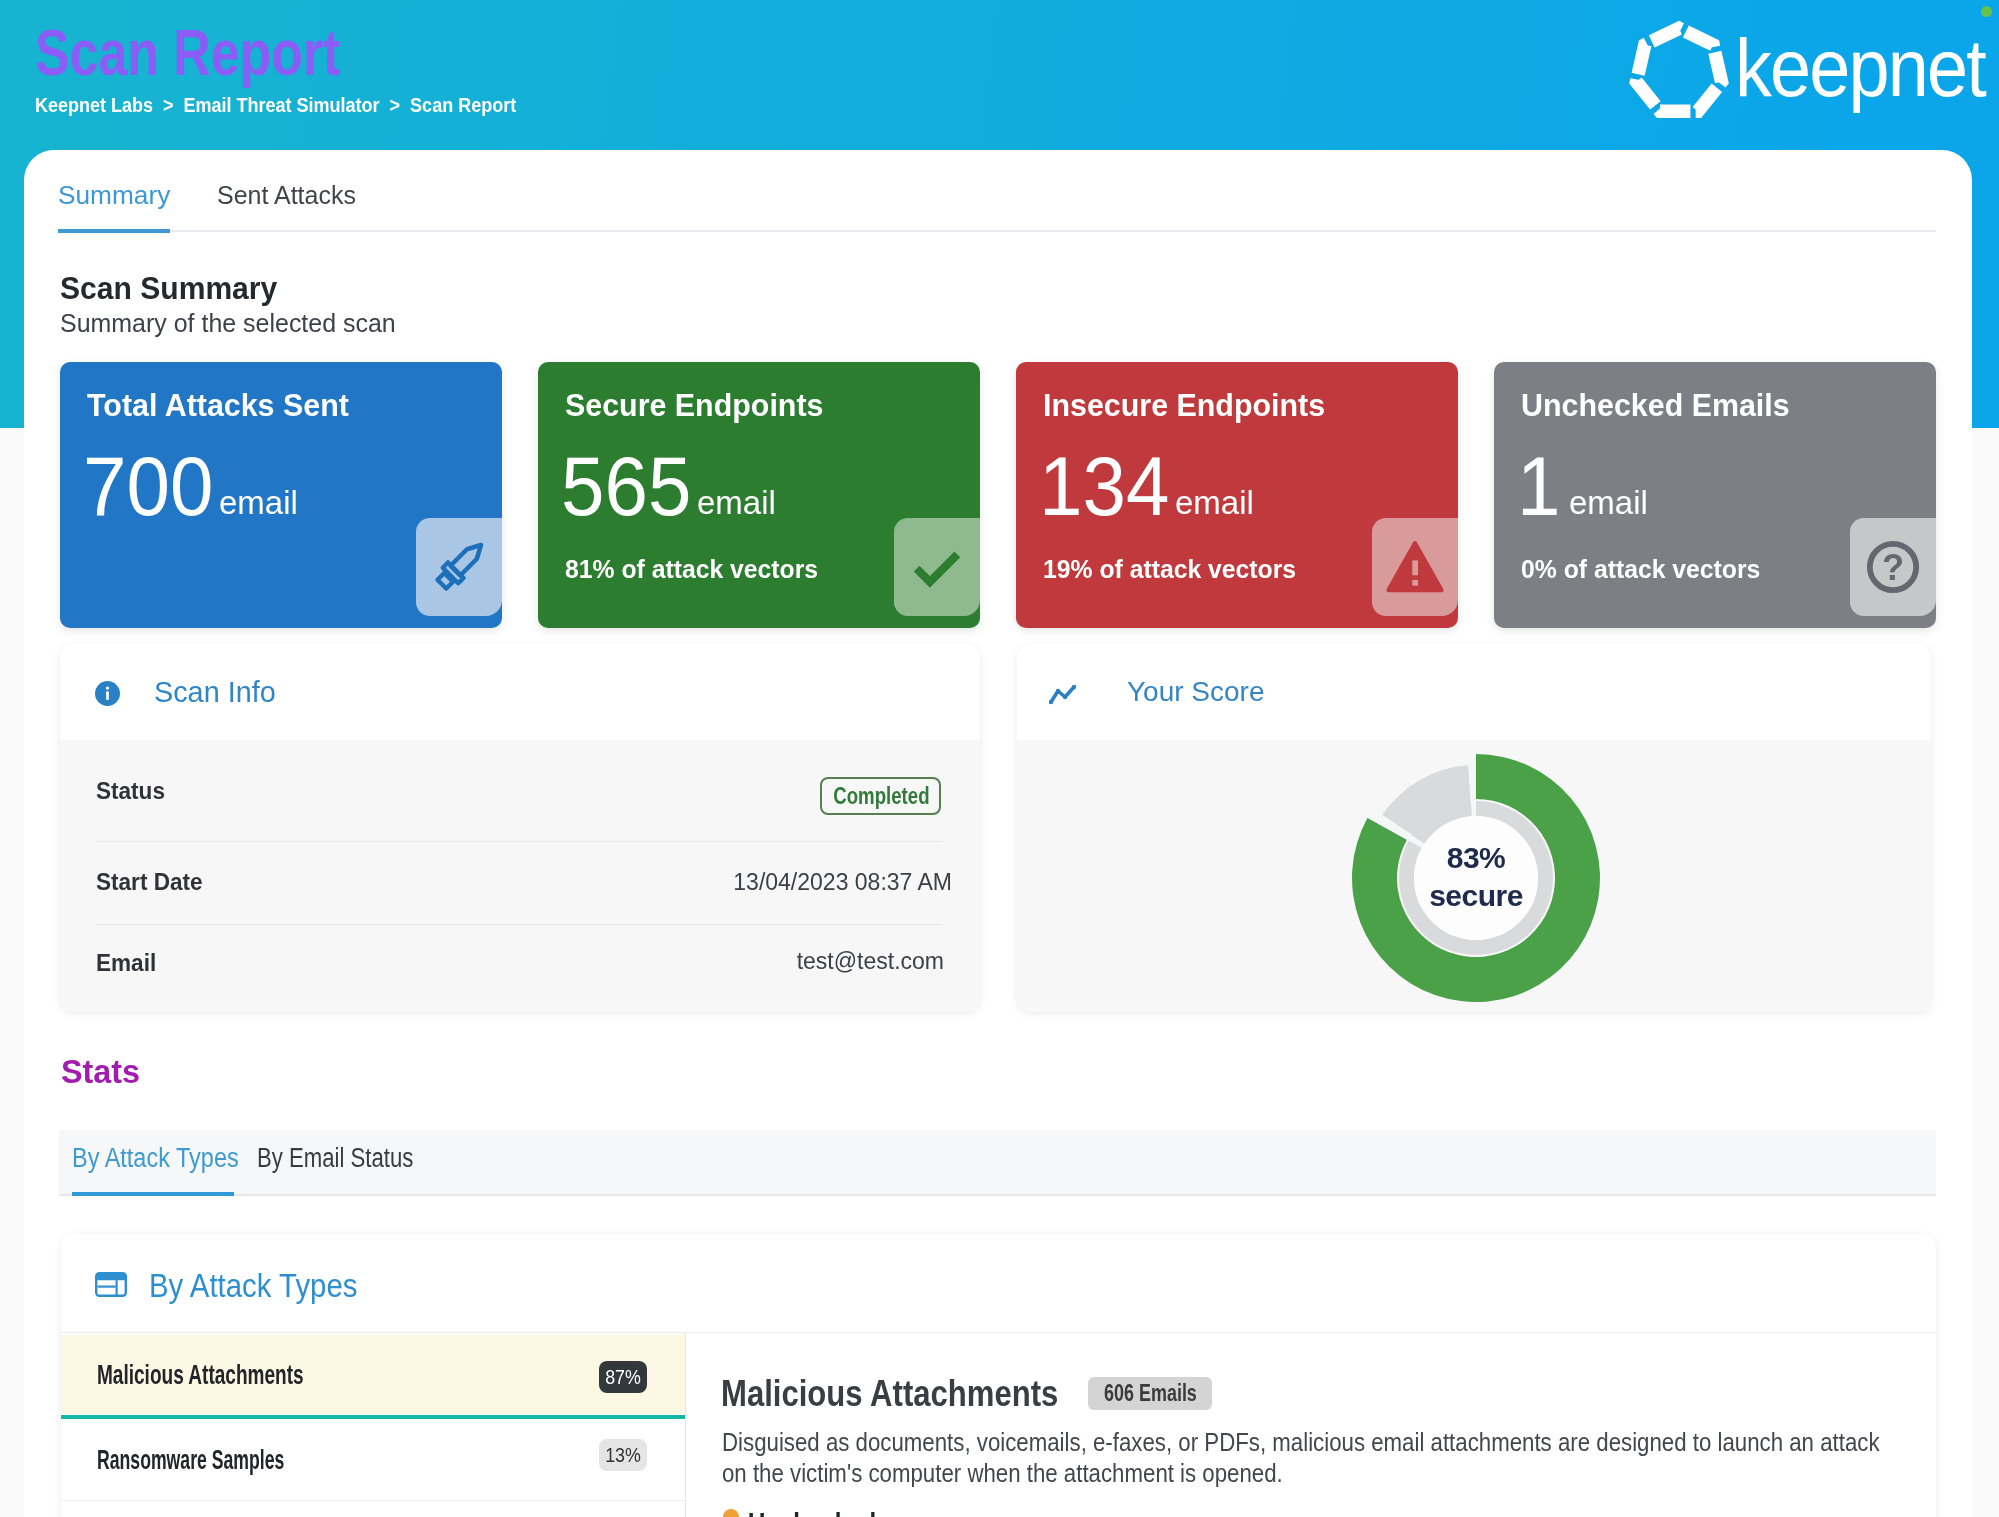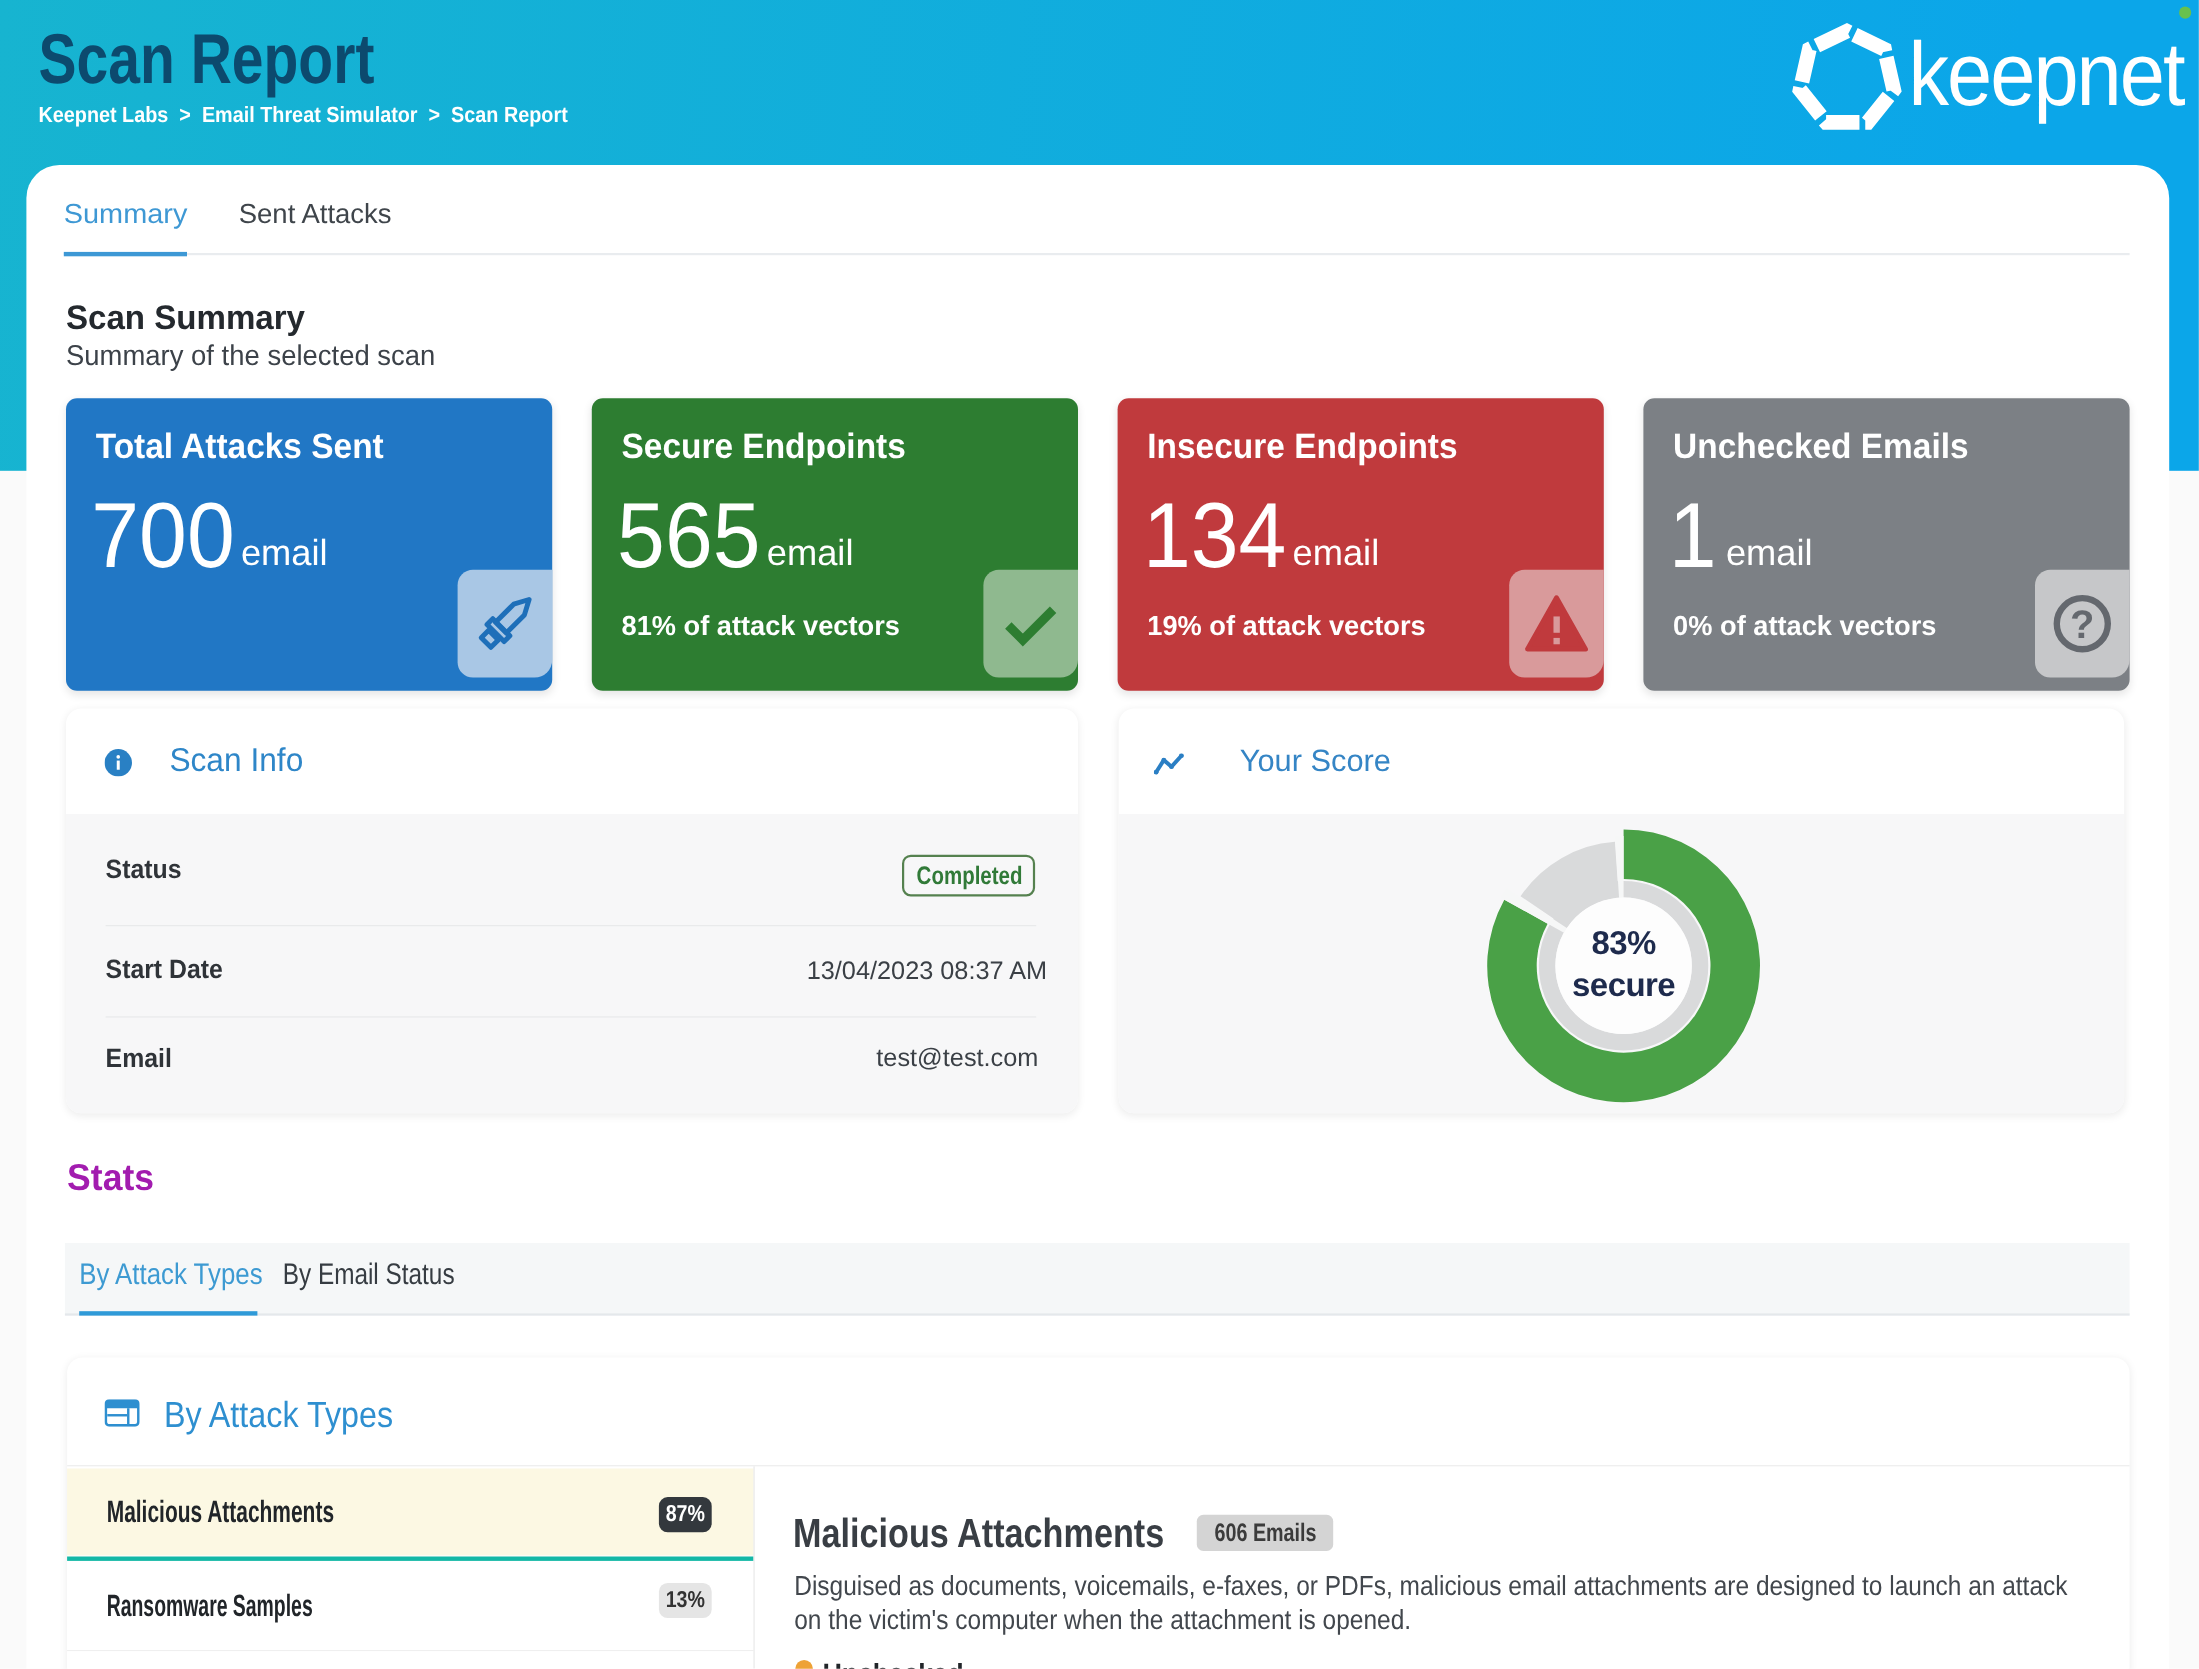--- a/index.html
+++ b/index.html
@@ -41,36 +41,36 @@
   .t2{top:1143px;font-size:27px;}
   #t2line{left:72px;top:1192px;width:162px;height:4px;background:#2f9ad8;}
 
   #bat{left:61px;top:1234px;width:1875px;height:340px;}
   #bat-title{position:absolute;left:149px;top:1267px;font-size:33px;color:#2e8fd0;}
   #bat-hline{position:absolute;left:61px;top:1332px;width:1875px;height:1px;background:#ececec;}
   #leftcol-border{position:absolute;left:685px;top:1333px;width:1px;height:184px;background:#e7e7e7;}
   .lrow{position:absolute;left:61px;width:624px;}
   .lrow .name{position:absolute;left:36px;font-size:28px;font-weight:bold;color:#212529;}
   .pctbadge{position:absolute;left:538px;width:48px;height:32px;border-radius:8px;text-align:center;
-     font-size:21px;font-weight:bold;line-height:32px;}
+     font-size:21px;font-weight:normal;line-height:32px;}
   #row1{top:1335px;height:79px;background:#fcf8e3;}
   #row2{top:1415px;height:84px;background:#fff;border-top:4px solid #14b8a6;}
   #row3{top:1500px;height:17px;background:#fff;border-top:1px solid #efefef;}
   #mal-h{position:absolute;left:721px;top:1373px;font-size:37px;font-weight:bold;color:#393e44;}
   #mal-badge{position:absolute;left:1088px;top:1377px;width:124px;text-align:center;height:33px;background:#d4d4d4;border-radius:6px;
      font-size:23px;font-weight:bold;color:#3b3b3b;line-height:33px;}
   #mal-p{position:absolute;left:722px;top:1427px;font-size:25px;color:#42474d;line-height:31px;}
   #sliver-dot{position:absolute;left:723px;top:1509px;width:16px;height:16px;border-radius:50%;background:#eea236;}
   #sliver-t{position:absolute;left:748px;top:1508px;font-size:24px;font-weight:bold;color:#212529;}
 </style>
 </head>
 <body>
 <div id="header" class="abs"></div>
 <div id="greendot" class="abs"></div>
-<div class="abs" style="left:35px;top:16px;font-size:64px;font-weight:bold;color:#0c4a6e;"><span class="sx" style="transform:scaleX(0.81);">Scan Report</span></div>
+<div class="abs" style="left:35px;top:16px;font-size:64px;font-weight:bold;color:#8b5cf6;"><span class="sx" style="transform:scaleX(0.81);">Scan Report</span></div>
 <div class="abs" style="left:35px;top:94px;font-size:20px;font-weight:bold;color:#fff;"><span class="sx" style="transform:scaleX(0.90);">Keepnet Labs &nbsp;&gt;&nbsp; Email Threat Simulator &nbsp;&gt;&nbsp; Scan Report</span></div>
 
 <svg class="abs" style="left:1623px;top:16px;" width="112" height="112" viewBox="0 0 100 100">
   <path d="M 56.1 13.9 L 80.5 25.7 L 80.9 27.7 M 82.0 32.3 L 88.0 58.7 L 86.8 60.3 M 83.8 64.0 L 66.9 85.1 L 64.9 85.1 M 60.2 85.1 L 33.1 85.1 L 31.8 83.6 M 28.9 79.8 L 12.0 58.7 L 12.4 56.7 M 13.5 52.1 L 19.5 25.7 L 21.3 24.8 M 25.6 22.7 L 50.0 11.0 L 51.8 11.9" fill="none" stroke="#ffffff" stroke-width="12"></path>
 </svg>
 <div class="abs" style="left:1735px;top:21px;font-size:82px;color:#fff;"><span class="sx" style="transform:scaleX(0.90);letter-spacing:-2px;">keepnet</span></div>
 
 <div id="pagecard" class="abs"></div>
 
 <div class="abs" style="left:58px;top:181px;font-size:25px;color:#3e98d4;"><span class="sx" style="transform:scaleX(1.05);">Summary</span></div>

